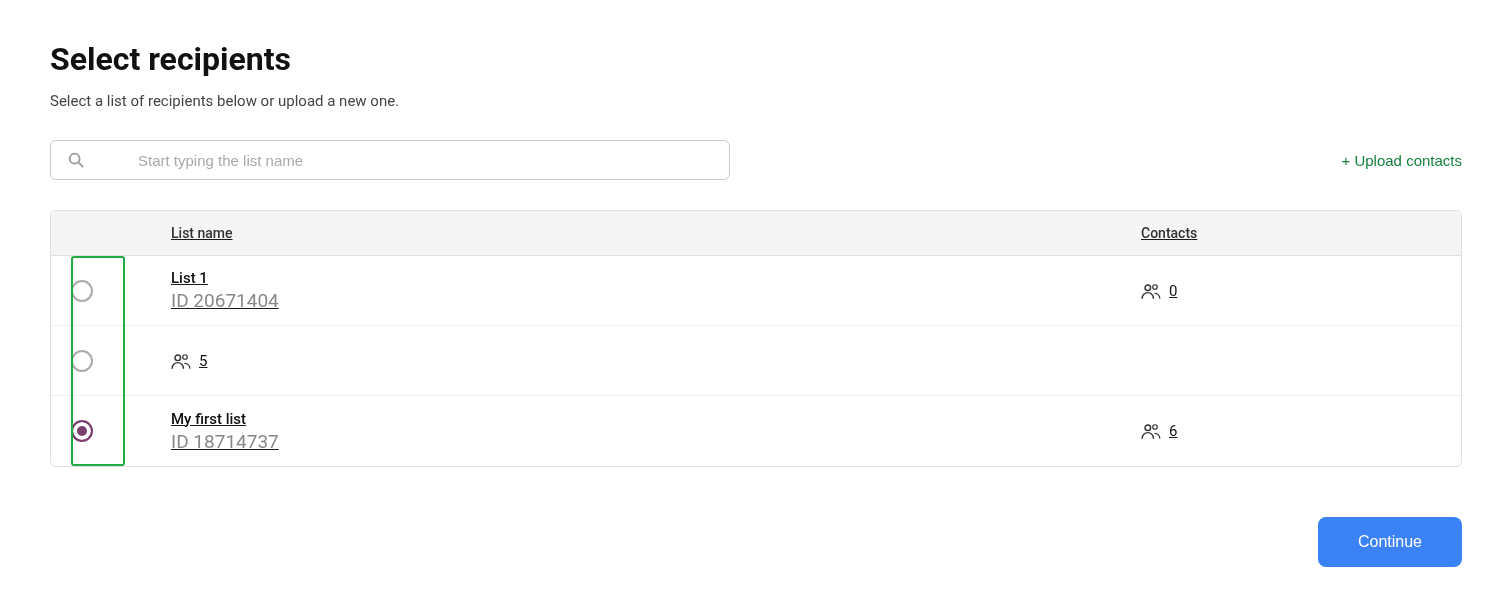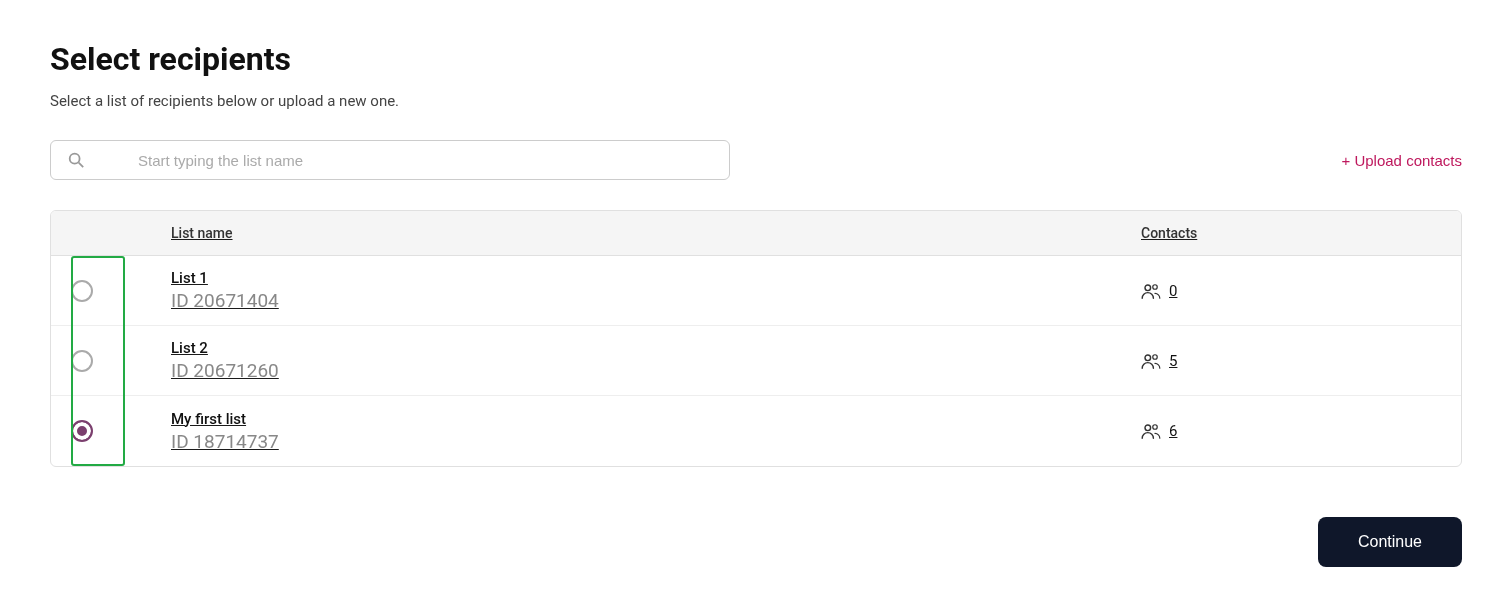--- a/index.html
+++ b/index.html
@@ -65,21 +65,21 @@
       background: transparent;
     }
 
     .search-input::placeholder {
       color: #aaaaaa;
     }
 
     .upload-contacts-btn {
       background: none;
       border: none;
-      color: #be185d;
+      color: #15803d;
       font-size: 15px;
       font-weight: 500;
       cursor: pointer;
       padding: 8px 0;
     }
 
     .table-container {
       border: 1px solid #e0e0e0;
       border-radius: 6px;
       overflow: hidden;
@@ -181,21 +181,21 @@
       border: 2.5px solid #22aa44;
       pointer-events: none;
       border-radius: 3px;
       z-index: 2;
     }
 
     .continue-btn {
       display: block;
       margin-left: auto;
       margin-top: 50px;
-      background: #0f172a;
+      background: #3b82f6;
       color: #ffffff;
       border: none;
       border-radius: 8px;
       padding: 16px 40px;
       font-size: 16px;
       font-weight: 500;
       cursor: pointer;
     }
   </style>
 </head>
@@ -243,24 +243,20 @@
           <path d="M23 19c0-3.314-2.686-6-6-6" stroke="#333" stroke-width="1.5" stroke-linecap="round"></path>
         </svg>
         <span>0</span>
       </div>
     </div>
 
     <div class="table-row">
       <div class="radio-cell">
         <input type="radio" class="radio-btn" name="list-select" style="">
       </div>
-      <div class="list-name-cell">
-        <span class="list-name">List 2</span>
-        <span class="list-id">ID 20671260</span>
-      </div>
       <div class="contacts-cell">
         <svg class="people-icon" viewBox="0 0 24 20" fill="none">
           <circle cx="8" cy="6" r="3.5" stroke="#333" stroke-width="1.8"></circle>
           <path d="M1 19c0-3.866 3.134-7 7-7s7 3.134 7 7" stroke="#333" stroke-width="1.8" stroke-linecap="round"></path>
           <circle cx="17" cy="5" r="2.8" stroke="#333" stroke-width="1.5"></circle>
           <path d="M23 19c0-3.314-2.686-6-6-6" stroke="#333" stroke-width="1.5" stroke-linecap="round"></path>
         </svg>
         <span>5</span>
       </div>
     </div>

